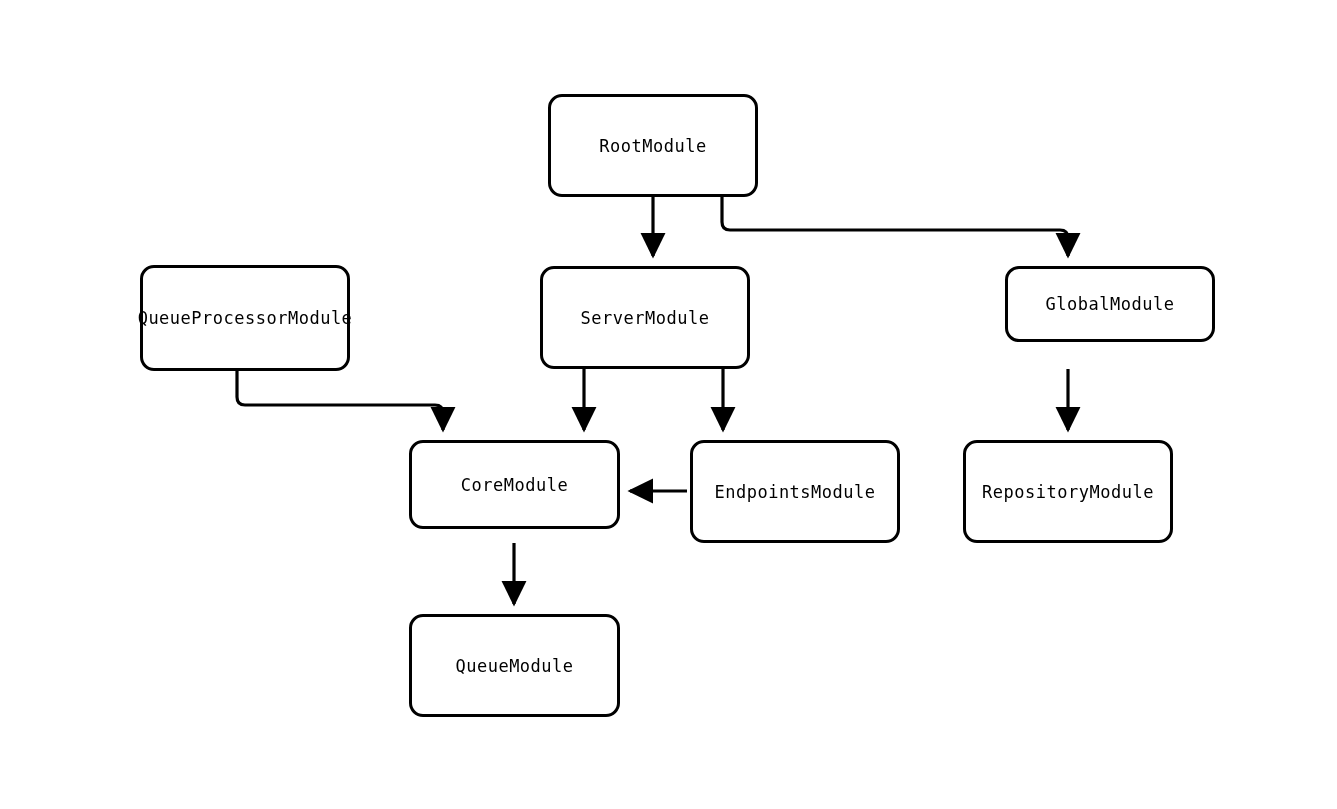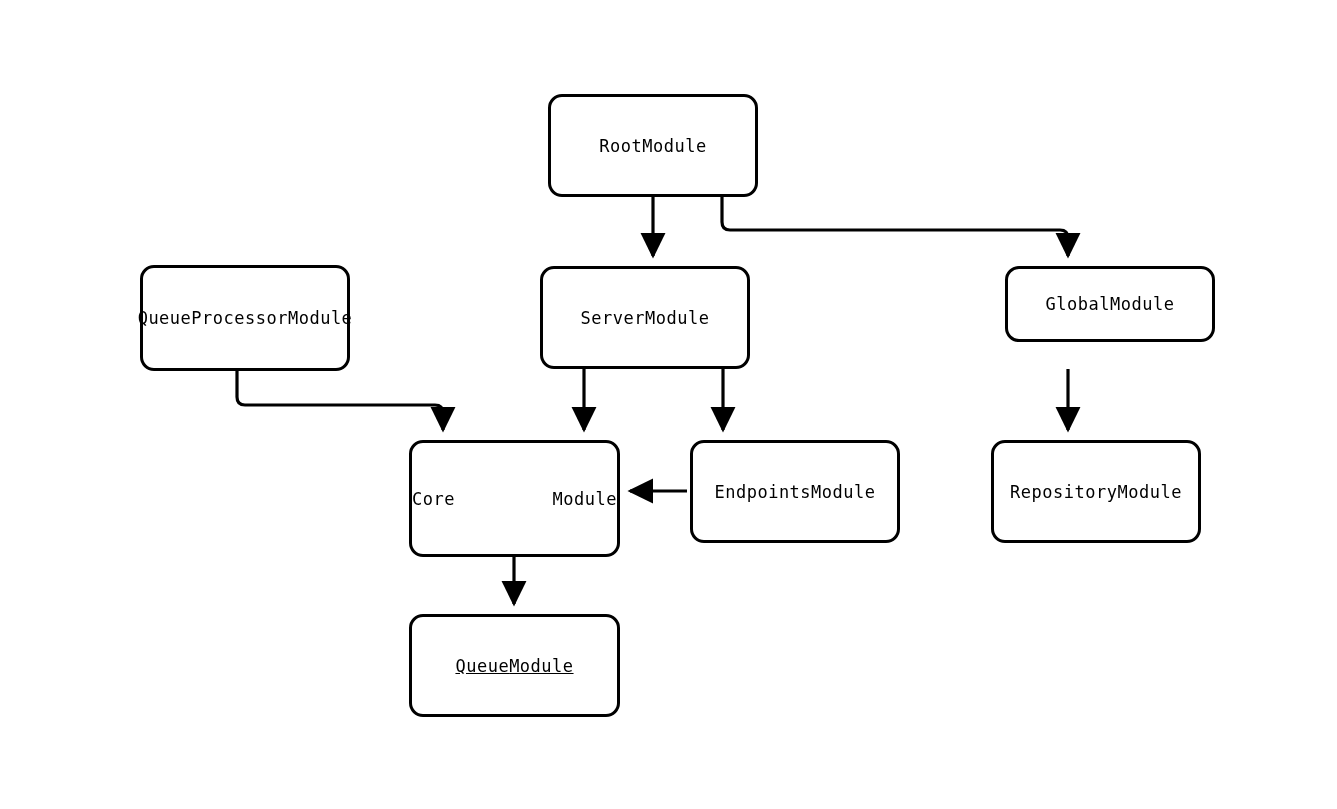--- a/index.html
+++ b/index.html
@@ -95,33 +95,33 @@
   <div class="node" style="left:540px; top:266px; width:210px; height:103px;">
     <div class="node-label">Server</div>
     <div class="node-label">Module</div>
   </div>
 
   <div class="node" style="left:1005px; top:266px; width:210px; height:76px;">
     <div class="node-label">Global</div>
     <div class="node-label">Module</div>
   </div>
 
-  <div class="node" style="left:409px; top:440px; width:211px; height:117px;justify-content:space-between;">
+  <div class="node" style="left:409px; top:440px; width:211px; height:89px;">
     <div class="node-label">Core</div>
     <div class="node-label">Module</div>
   </div>
 
   <div class="node" style="left:690px; top:440px; width:210px; height:103px;">
     <div class="node-label">Endpoints</div>
     <div class="node-label">Module</div>
   </div>
 
-  <div class="node" style="left:963px; top:440px; width:210px; height:103px;margin-left:28px;">
+  <div class="node" style="left:963px; top:440px; width:210px; height:103px;">
     <div class="node-label">Repository</div>
     <div class="node-label">Module</div>
   </div>
 
-  <div class="node" style="left:409px; top:614px; width:211px; height:103px;text-decoration:underline;">
+  <div class="node" style="left:409px; top:614px; width:211px; height:103px;">
     <div class="node-label">Queue</div>
     <div class="node-label">Module</div>
   </div>
 
 </div>
 
 </body></html>

